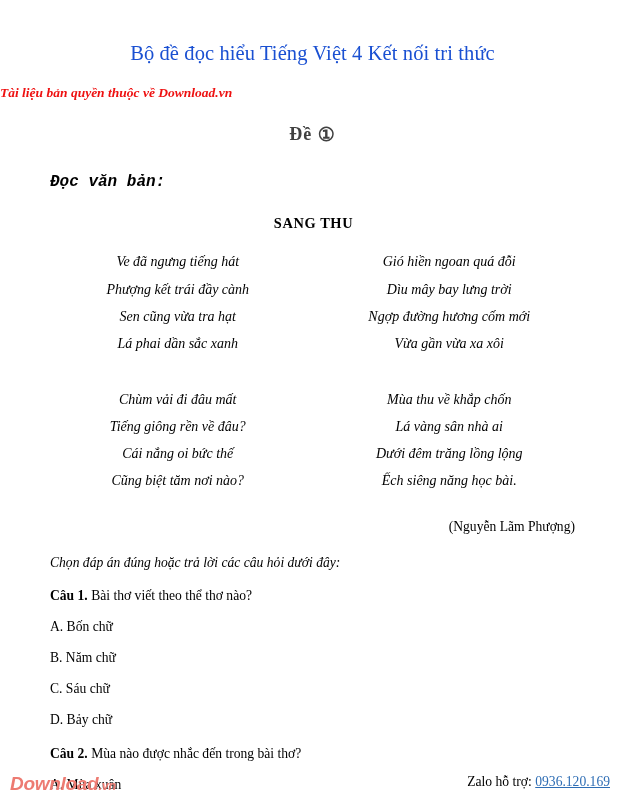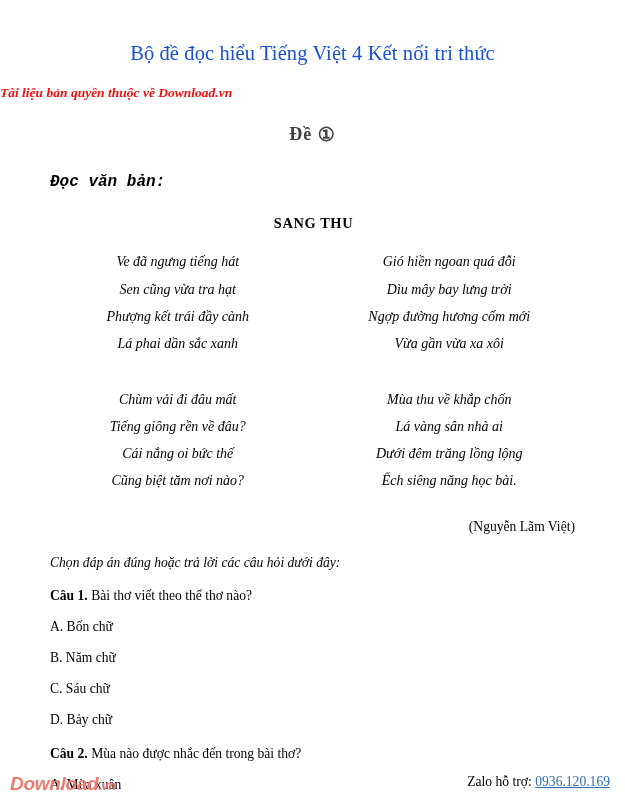--- a/index.html
+++ b/index.html
@@ -206,22 +206,22 @@
 
     <p class="read-label">Đọc văn bản:</p>
 
     <p class="poem-title">SANG THU</p>
 
     <div class="poem">
 
       <div class="stanza">
         <div class="col col-left">
           <div class="verse">Ve đã ngưng tiếng hát</div>
+          <div class="verse">Phượng kết trái đầy cành</div>
           <div class="verse">Sen cũng vừa tra hạt</div>
-          <div class="verse">Phượng kết trái đầy cành</div>
           <div class="verse">Lá phai dần sắc xanh</div>
         </div>
         <div class="col col-right">
           <div class="verse">Gió hiền ngoan quá đỗi</div>
           <div class="verse">Dìu mây bay lưng trời</div>
           <div class="verse">Ngợp đường hương cốm mới</div>
           <div class="verse">Vừa gần vừa xa xôi</div>
         </div>
       </div>
 
@@ -235,21 +235,21 @@
         <div class="col col-right">
           <div class="verse">Mùa thu về khắp chốn</div>
           <div class="verse">Lá vàng sân nhà ai</div>
           <div class="verse">Dưới đêm trăng lồng lộng</div>
           <div class="verse">Ếch siêng năng học bài.</div>
         </div>
       </div>
 
     </div>
 
-    <p class="author">(Nguyễn Lãm Việt)</p>
+    <p class="author">(Nguyễn Lãm Phượng)</p>
 
     <p class="instruction">Chọn đáp án đúng hoặc trả lời các câu hỏi dưới đây:</p>
 
     <p class="question">
       <span class="q-num">Câu 1.</span>
       <span>Bài thơ viết theo thể thơ nào?</span>
     </p>
     <p class="option">A. Bốn chữ</p>
     <p class="option">B. Năm chữ</p>
     <p class="option">C. Sáu chữ</p>

